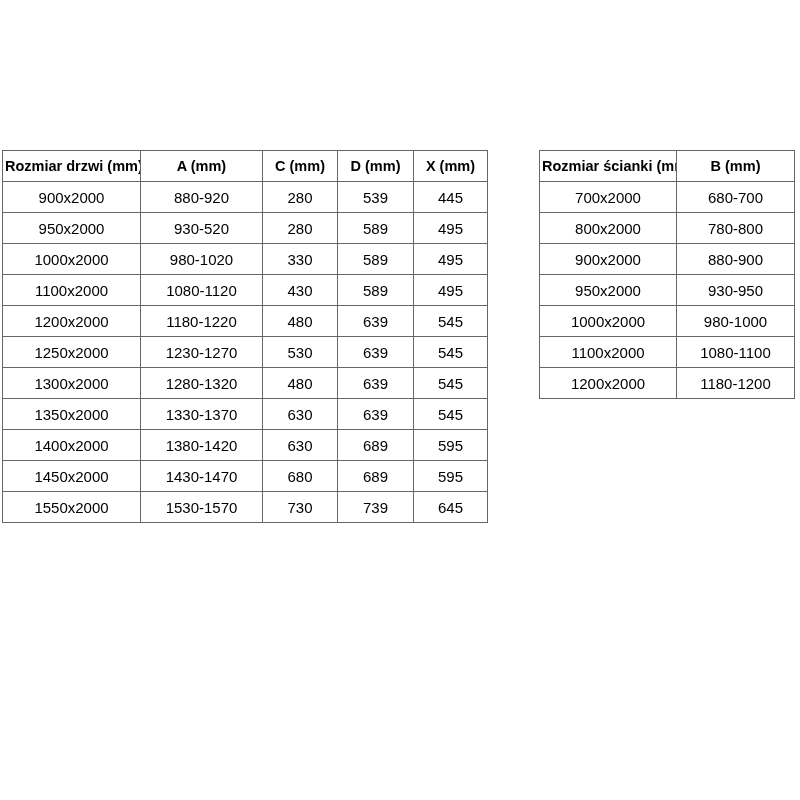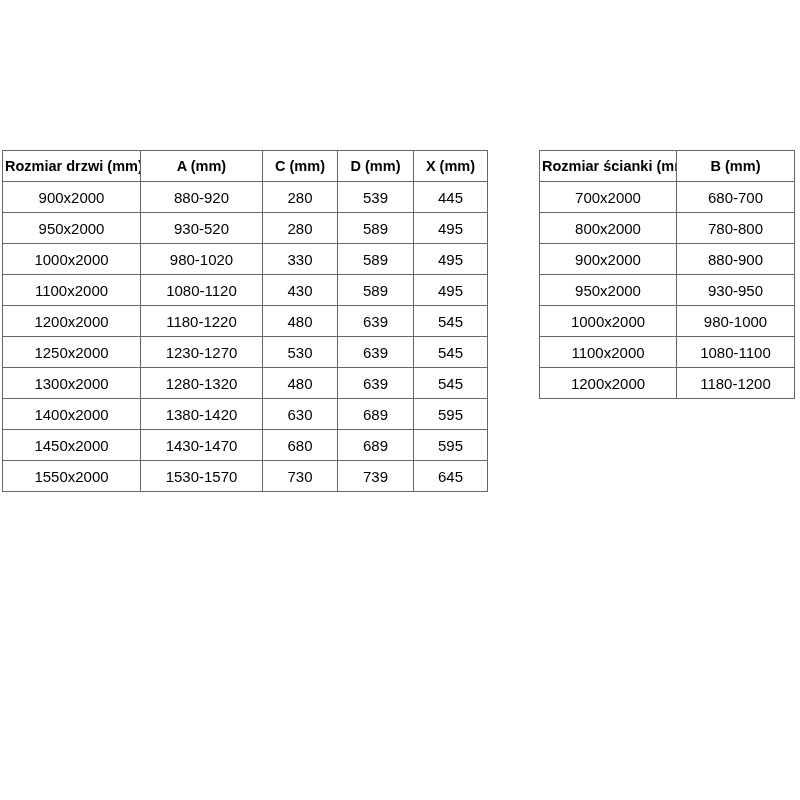--- a/index.html
+++ b/index.html
@@ -114,20 +114,27 @@
           <td>545</td>
         </tr>
         <tr>
           <td>1300x2000</td>
           <td>1280-1320</td>
           <td>480</td>
           <td>639</td>
           <td>545</td>
         </tr>
         <tr>
+          <td>1350x2000</td>
+          <td>1330-1370</td>
+          <td>630</td>
+          <td>639</td>
+          <td>545</td>
+        </tr>
+        <tr>
           <td>1400x2000</td>
           <td>1380-1420</td>
           <td>630</td>
           <td>689</td>
           <td>595</td>
         </tr>
         <tr>
           <td>1450x2000</td>
           <td>1430-1470</td>
           <td>680</td>

